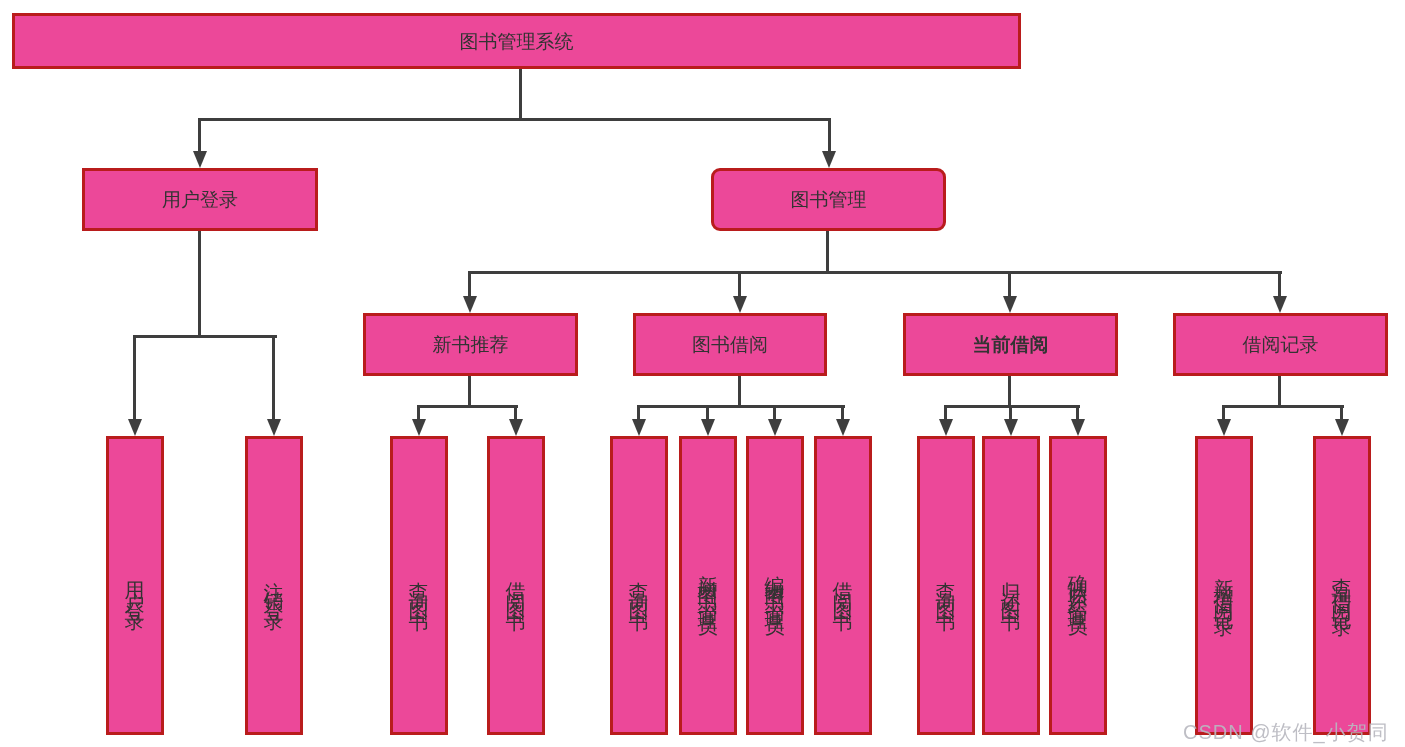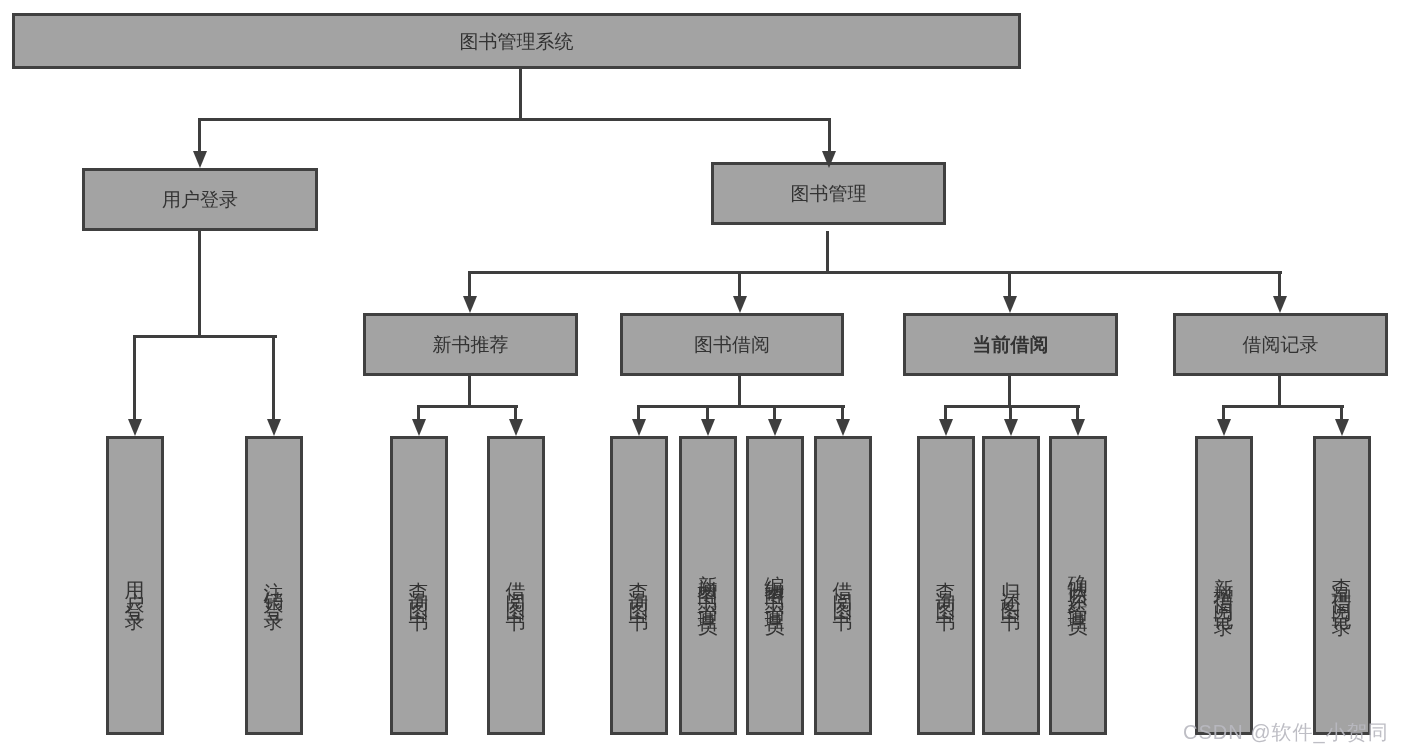--- a/index.html
+++ b/index.html
@@ -1,22 +1,22 @@
 <!DOCTYPE html>
 <html><head>
 <meta charset="utf-8">
 <style>
   html,body{margin:0;padding:0;background:#ffffff;}
   #canvas{
     position:relative;width:1405px;height:747px;background:#ffffff;overflow:hidden;
     font-family:"Liberation Sans","DejaVu Sans",sans-serif;
   }
   .box{
-    position:absolute;box-sizing:border-box;background:#a3a3a3;
-    border:3px solid #404040;color:#333333;
+    position:absolute;box-sizing:border-box;background:#ec4899;
+    border:3px solid #b91c1c;color:#333333;
     display:flex;align-items:center;justify-content:center;
     font-size:19px;line-height:1;white-space:nowrap;
   }
   .vbox{
     writing-mode:vertical-rl;text-orientation:mixed;
     letter-spacing:10px;font-size:20px;
   }
   .vline{position:absolute;width:3px;background:#3e3e3e;}
   .hline{position:absolute;height:3px;background:#3e3e3e;}
   .arrow{
@@ -31,25 +31,25 @@
 </style>
 </head>
 <body>
 
 <div id="canvas">
 
   <div class="box" style="left:12px;top:13px;width:1009px;height:56px;">图书管理系统</div>
 
   <div class="box" style="left:82px;top:168px;width:236px;height:63px;">用户登录</div>
 
-  <div class="box" style="left:711px;top:162px;width:235px;height:63px;">图书管理</div>
+  <div class="box" style="left:711px;top:168px;width:235px;height:63px;border-radius:9px;">图书管理</div>
 
   <div class="box" style="left:363px;top:313px;width:215px;height:63px;">新书推荐</div>
 
-  <div class="box" style="left:620px;top:313px;width:224px;height:63px;">图书借阅</div>
+  <div class="box" style="left:633px;top:313px;width:194px;height:63px;">图书借阅</div>
 
   <div class="box" style="left:903px;top:313px;width:215px;height:63px;font-weight:bold;">当前借阅</div>
 
   <div class="box" style="left:1173px;top:313px;width:215px;height:63px;">借阅记录</div>
 
   <div class="box vbox" style="left:106px;top:436px;width:58px;height:299px;">用户登录</div>
   <div class="box vbox" style="left:245px;top:436px;width:58px;height:299px;">注销登录</div>
 
   <div class="box vbox" style="left:390px;top:436px;width:58px;height:299px;">查询图书</div>
   <div class="box vbox" style="left:487px;top:436px;width:58px;height:299px;">借阅图书</div>

